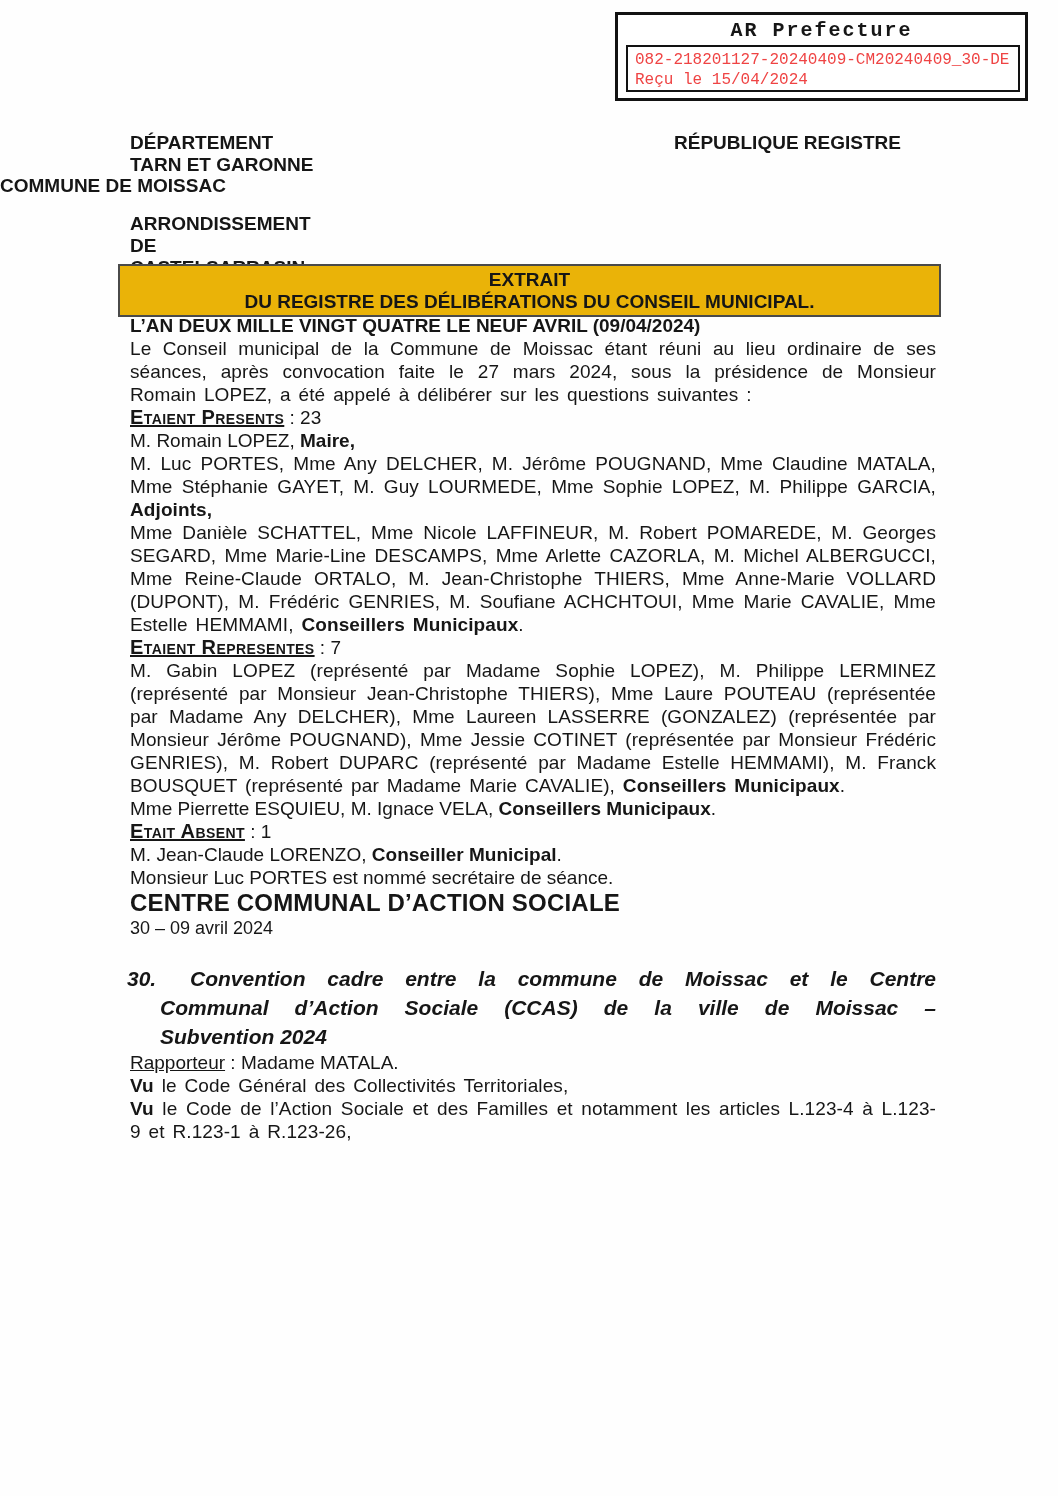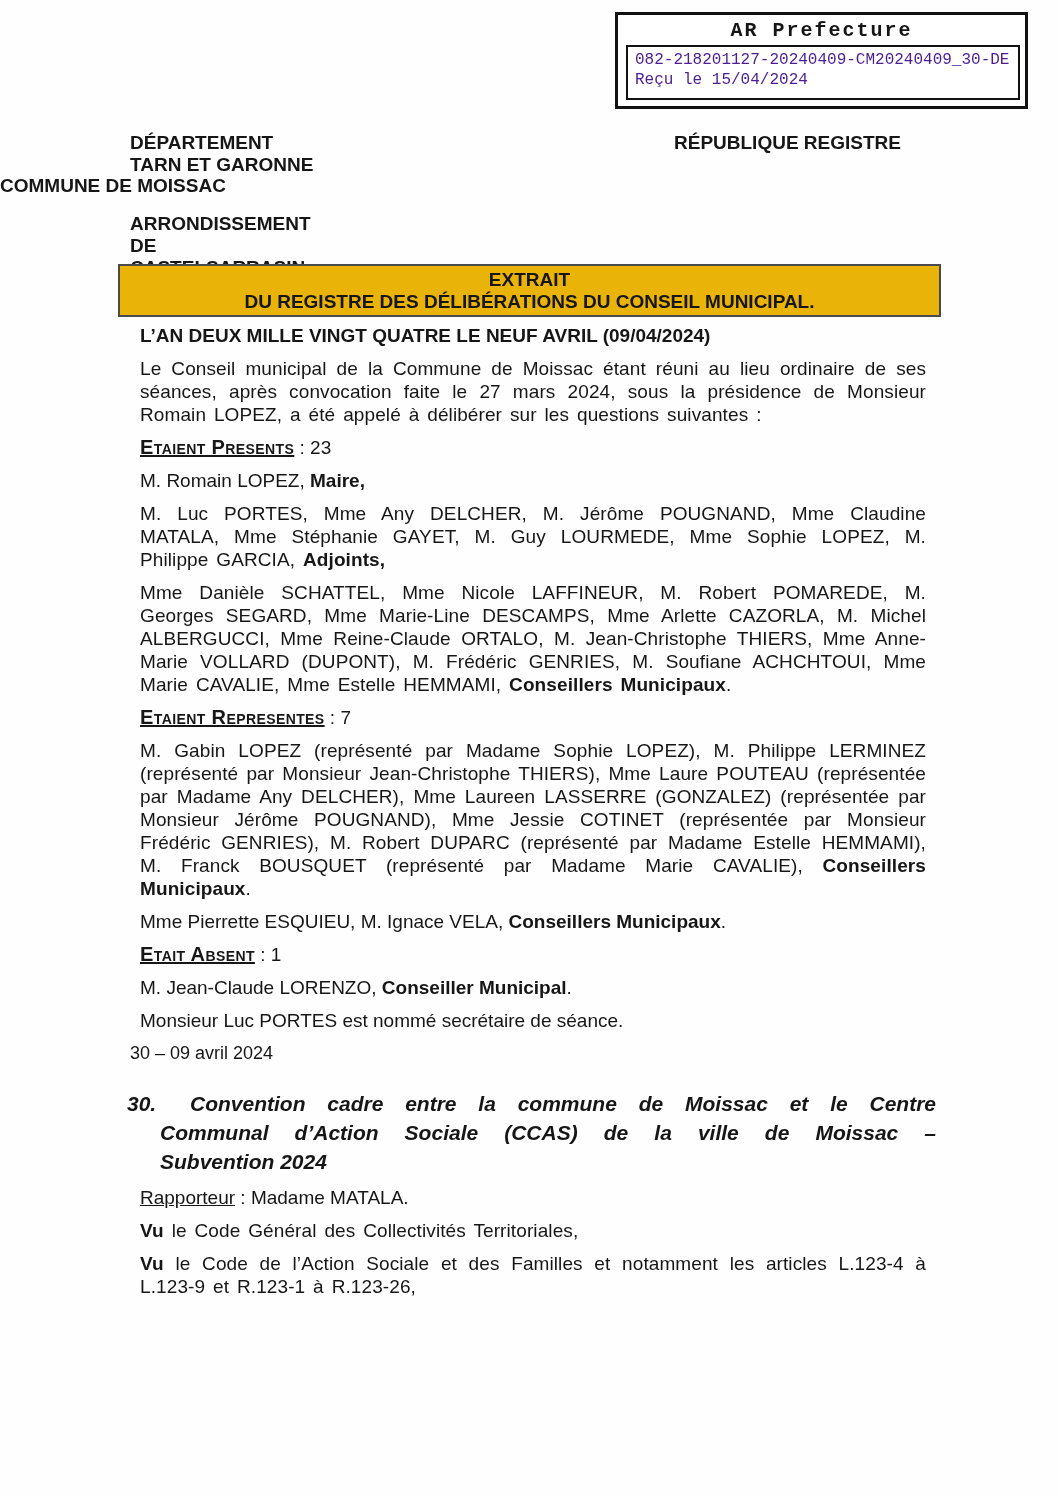--- a/index.html
+++ b/index.html
@@ -3,39 +3,39 @@
 <meta charset="utf-8">
 <style>
   html,body{margin:0;padding:0;background:#ffffff;}
   .page{position:relative;width:1058px;height:1496px;background:#fefefe;
         font-family:"Liberation Sans",sans-serif;color:#161616;overflow:hidden;}
 
   
   .stamp{position:absolute;left:615px;top:12px;width:407px;border:3px solid #121212;background:#fff;}
   .stamp-title{font-family:"Liberation Mono","DejaVu Sans Mono",monospace;font-weight:700;
                font-size:20px;text-align:center;letter-spacing:2px;padding:4px 0 3px;}
-  .stamp-inner{border:2px solid #121212;margin:0 5px 6px 8px;padding:3px 7px 8px;
+  .stamp-inner{border:2px solid #121212;margin:0 5px 6px 8px;padding:3px 7px 0;
                font-family:"Liberation Mono","DejaVu Sans Mono",monospace;
-               font-size:16px;line-height:20px;white-space:nowrap;color:#4c1d95;}
+               font-size:16px;line-height:20px;white-space:nowrap;color:#ef4444;}
 
   
   .h-left{position:absolute;left:130px;top:132px;font-weight:700;font-size:19px;line-height:22px;}
   .h-right{position:absolute;left:674px;top:132px;font-weight:700;font-size:19px;}
   .h-center{position:absolute;left:0;right:0;top:175px;font-weight:700;font-size:19px;}
   .h-arr{position:absolute;left:130px;top:213px;width:190px;font-weight:700;
          font-size:19px;line-height:22px;}
 
   
   .extrait-box{position:absolute;left:118px;top:264px;width:819px;border:2px solid #4a4a4a;
                background:#eab308;text-align:center;font-weight:700;font-size:19px;line-height:22px;
                padding:3px 0 2px;}
 
   
   .content{position:absolute;left:130px;top:314px;width:806px;font-size:19px;line-height:23px;}
-  .content p,.content h1{margin:10px;}
+  .content p,.content h1{margin:0;}
   .just{text-align:justify;word-spacing:2.5px;letter-spacing:0.1px;}
   .b{font-weight:700;}
   .att-label{font-weight:700;font-variant:small-caps;text-decoration:underline;
              letter-spacing:0.4px;font-size:20px;}
   .secretary{margin-top:25px;}
   .section-title{margin-top:92px;font-size:24px;font-weight:700;line-height:28px;letter-spacing:0.2px;}
   .section-sub{font-size:18px;line-height:23px;}
   .item{margin-top:24px;position:relative;padding-left:30px;font-weight:700;font-style:italic;
         font-size:21px;line-height:29px;}
   .item-no{position:absolute;left:-3px;top:0;}
@@ -96,20 +96,21 @@
 
 
     <p><span>Mme Pierrette ESQUIEU, M. Ignace VELA, </span><span class="b">Conseillers Municipaux</span><span>.</span></p>
 
     <p><span class="att-label">Etait Absent</span><span> : 1</span></p>
 
     <p><span>M. Jean-Claude LORENZO, </span><span class="b">Conseiller Municipal</span><span>.</span></p>
 
     <p class="secretary">Monsieur Luc PORTES est nommé secrétaire de séance.</p>
 
+    <h1 class="section-title">CENTRE COMMUNAL D’ACTION SOCIALE</h1>
     <div class="section-sub">30 – 09 avril 2024</div>
 
     <div class="item">
       <span class="item-no">30.</span>
       <div class="item-line first jl">Convention cadre entre la commune de Moissac et le Centre</div>
       <div class="item-line jl">Communal d’Action Sociale (CCAS) de la ville de Moissac –</div>
       <div class="item-line">Subvention 2024</div>
     </div>
 
     <p class="rapporteur"><span class="u">Rapporteur</span><span> : Madame MATALA.</span></p>

